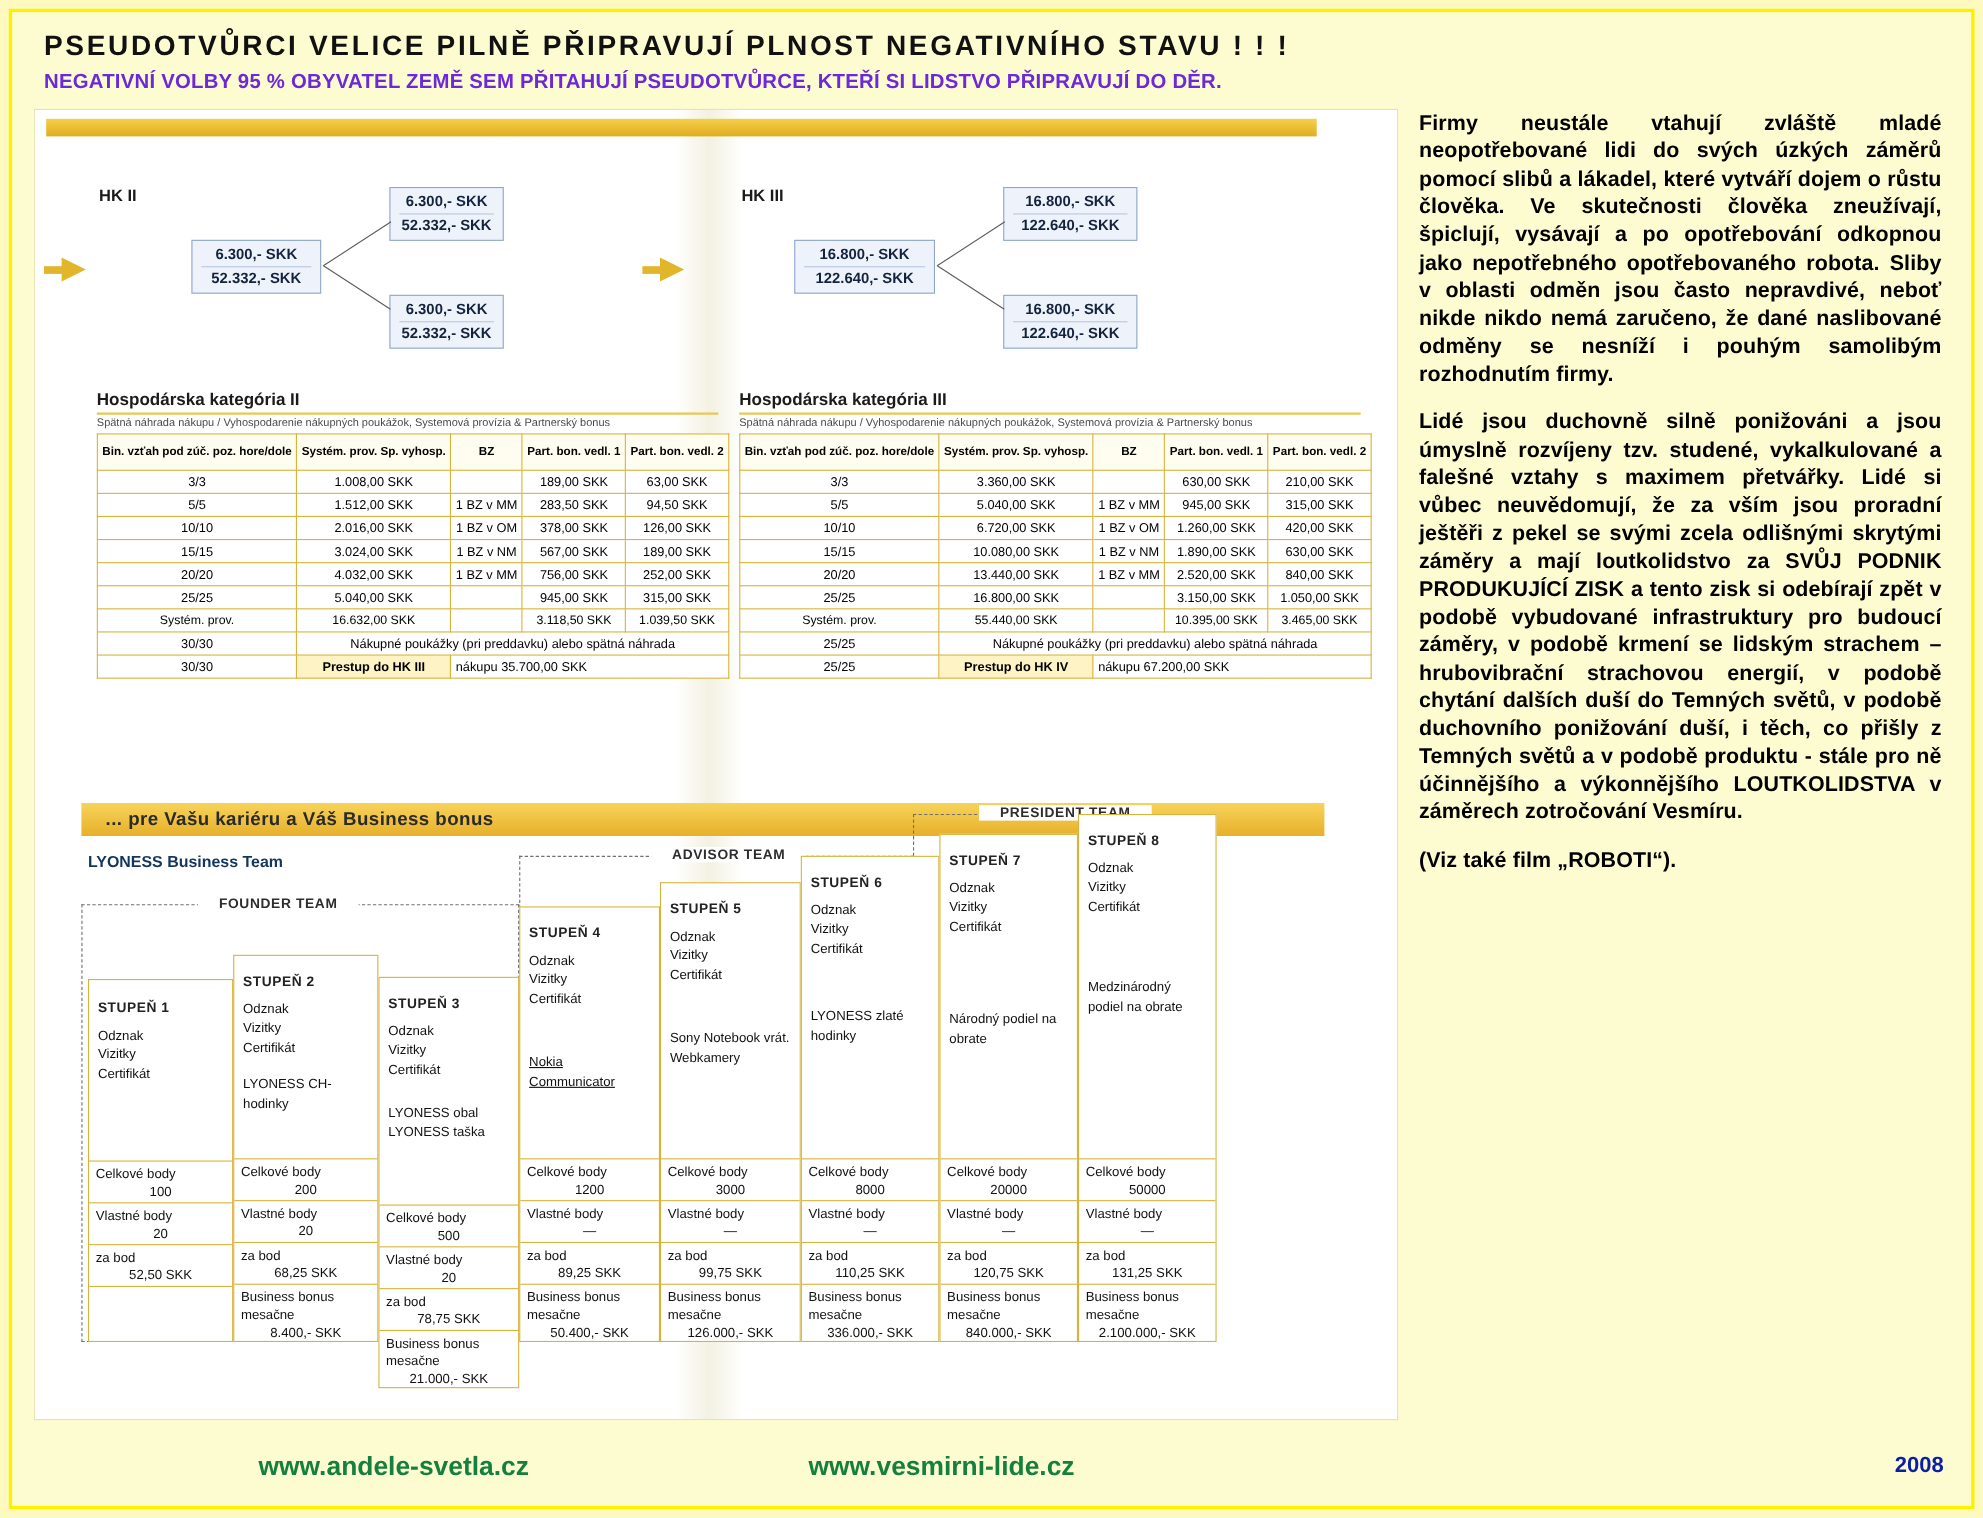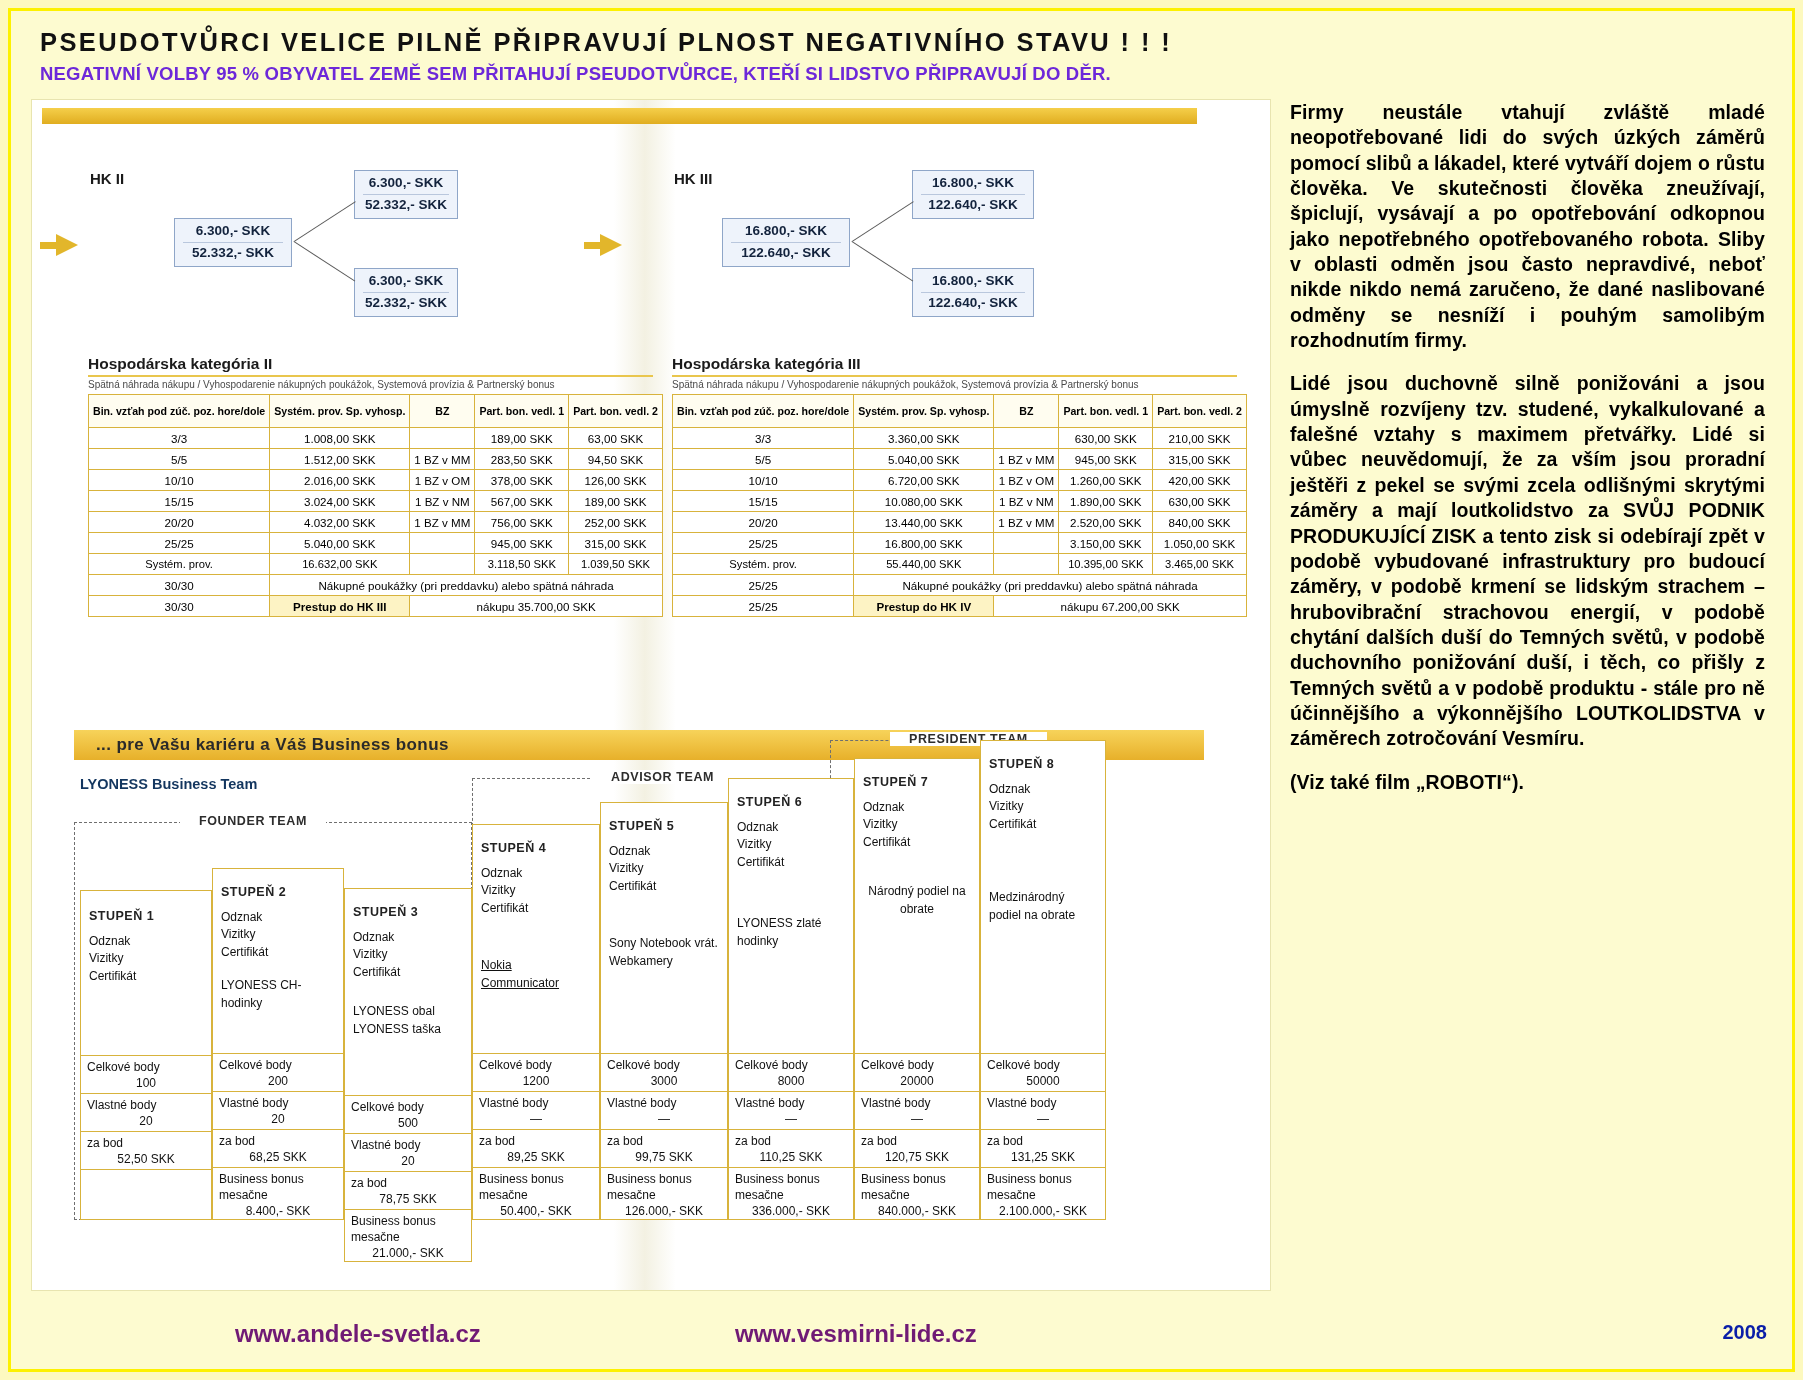--- a/index.html
+++ b/index.html
@@ -105,21 +105,21 @@
     white-space:nowrap;
     height:18px;
   }
   table.k th{
     background:#fffdf0;
     font-weight:bold;
     font-size:10.6px;
     line-height:1.18;
     height:30px;
   }
-  table.k td.l{text-align:center;}
+  table.k td.l{text-align:left;}
   table.k tr.sys td{font-size:11.2px;}
   table.k td.hl{background:#fdf3c4;font-weight:bold;text-align:center;}
   
   .career-bar{
     position:absolute;left:42px;top:630px;width:1130px;height:30px;
     background:linear-gradient(180deg,#f7d35a,#e7b02a);
   }
   .career-bar span{
     display:block;padding:5px 0 0 22px;font-size:17px;font-weight:bold;color:#2a2a2a;letter-spacing:.4px;
   }
@@ -155,21 +155,21 @@
     font-size:19.5px;
     line-height:1.30;
     font-weight:bold;
     text-align:justify;
     color:#000;
     letter-spacing:.1px;
   }
   
   .footer-link{
     position:absolute;bottom:32px;
-    font-size:24px;font-weight:bold;color:#701a75;
+    font-size:24px;font-weight:bold;color:#15803d;
     text-decoration:none;
   }
   .footer-link.a{left:235px;}
   .footer-link.b{left:735px;}
   .year{
     position:absolute;right:36px;bottom:36px;
     font-size:20px;font-weight:bold;color:#0a1ea8;
   }
 </style>
 </head>
@@ -559,21 +559,21 @@
     </div>
 
     <div class="step-col" style="left:822px;top:658px;width:126px;height:462px;">
       <div style="padding:16px 8px 4px 8px;">
         <div class="step-head">STUPEŇ 7</div>
       </div>
       <div class="step-items" style="padding:6px 8px 0 8px;height:260px;box-sizing:border-box;">
         <div>Odznak</div>
         <div>Vizitky</div>
         <div>Certifikát</div>
-        <div style="margin-top:32px;text-align:center;">Národný podiel na obrate</div>
+        <div style="margin-top:67px;">Národný podiel na obrate</div>
       </div>
       <div class="cell" style="height:38px;">
         <span class="c1">Celkové body</span>
         <span class="c2">20000</span>
       </div>
       <div class="cell" style="height:38px;">
         <span class="c1">Vlastné body</span>
         <span class="c2">—</span>
       </div>
       <div class="cell" style="height:38px;">

